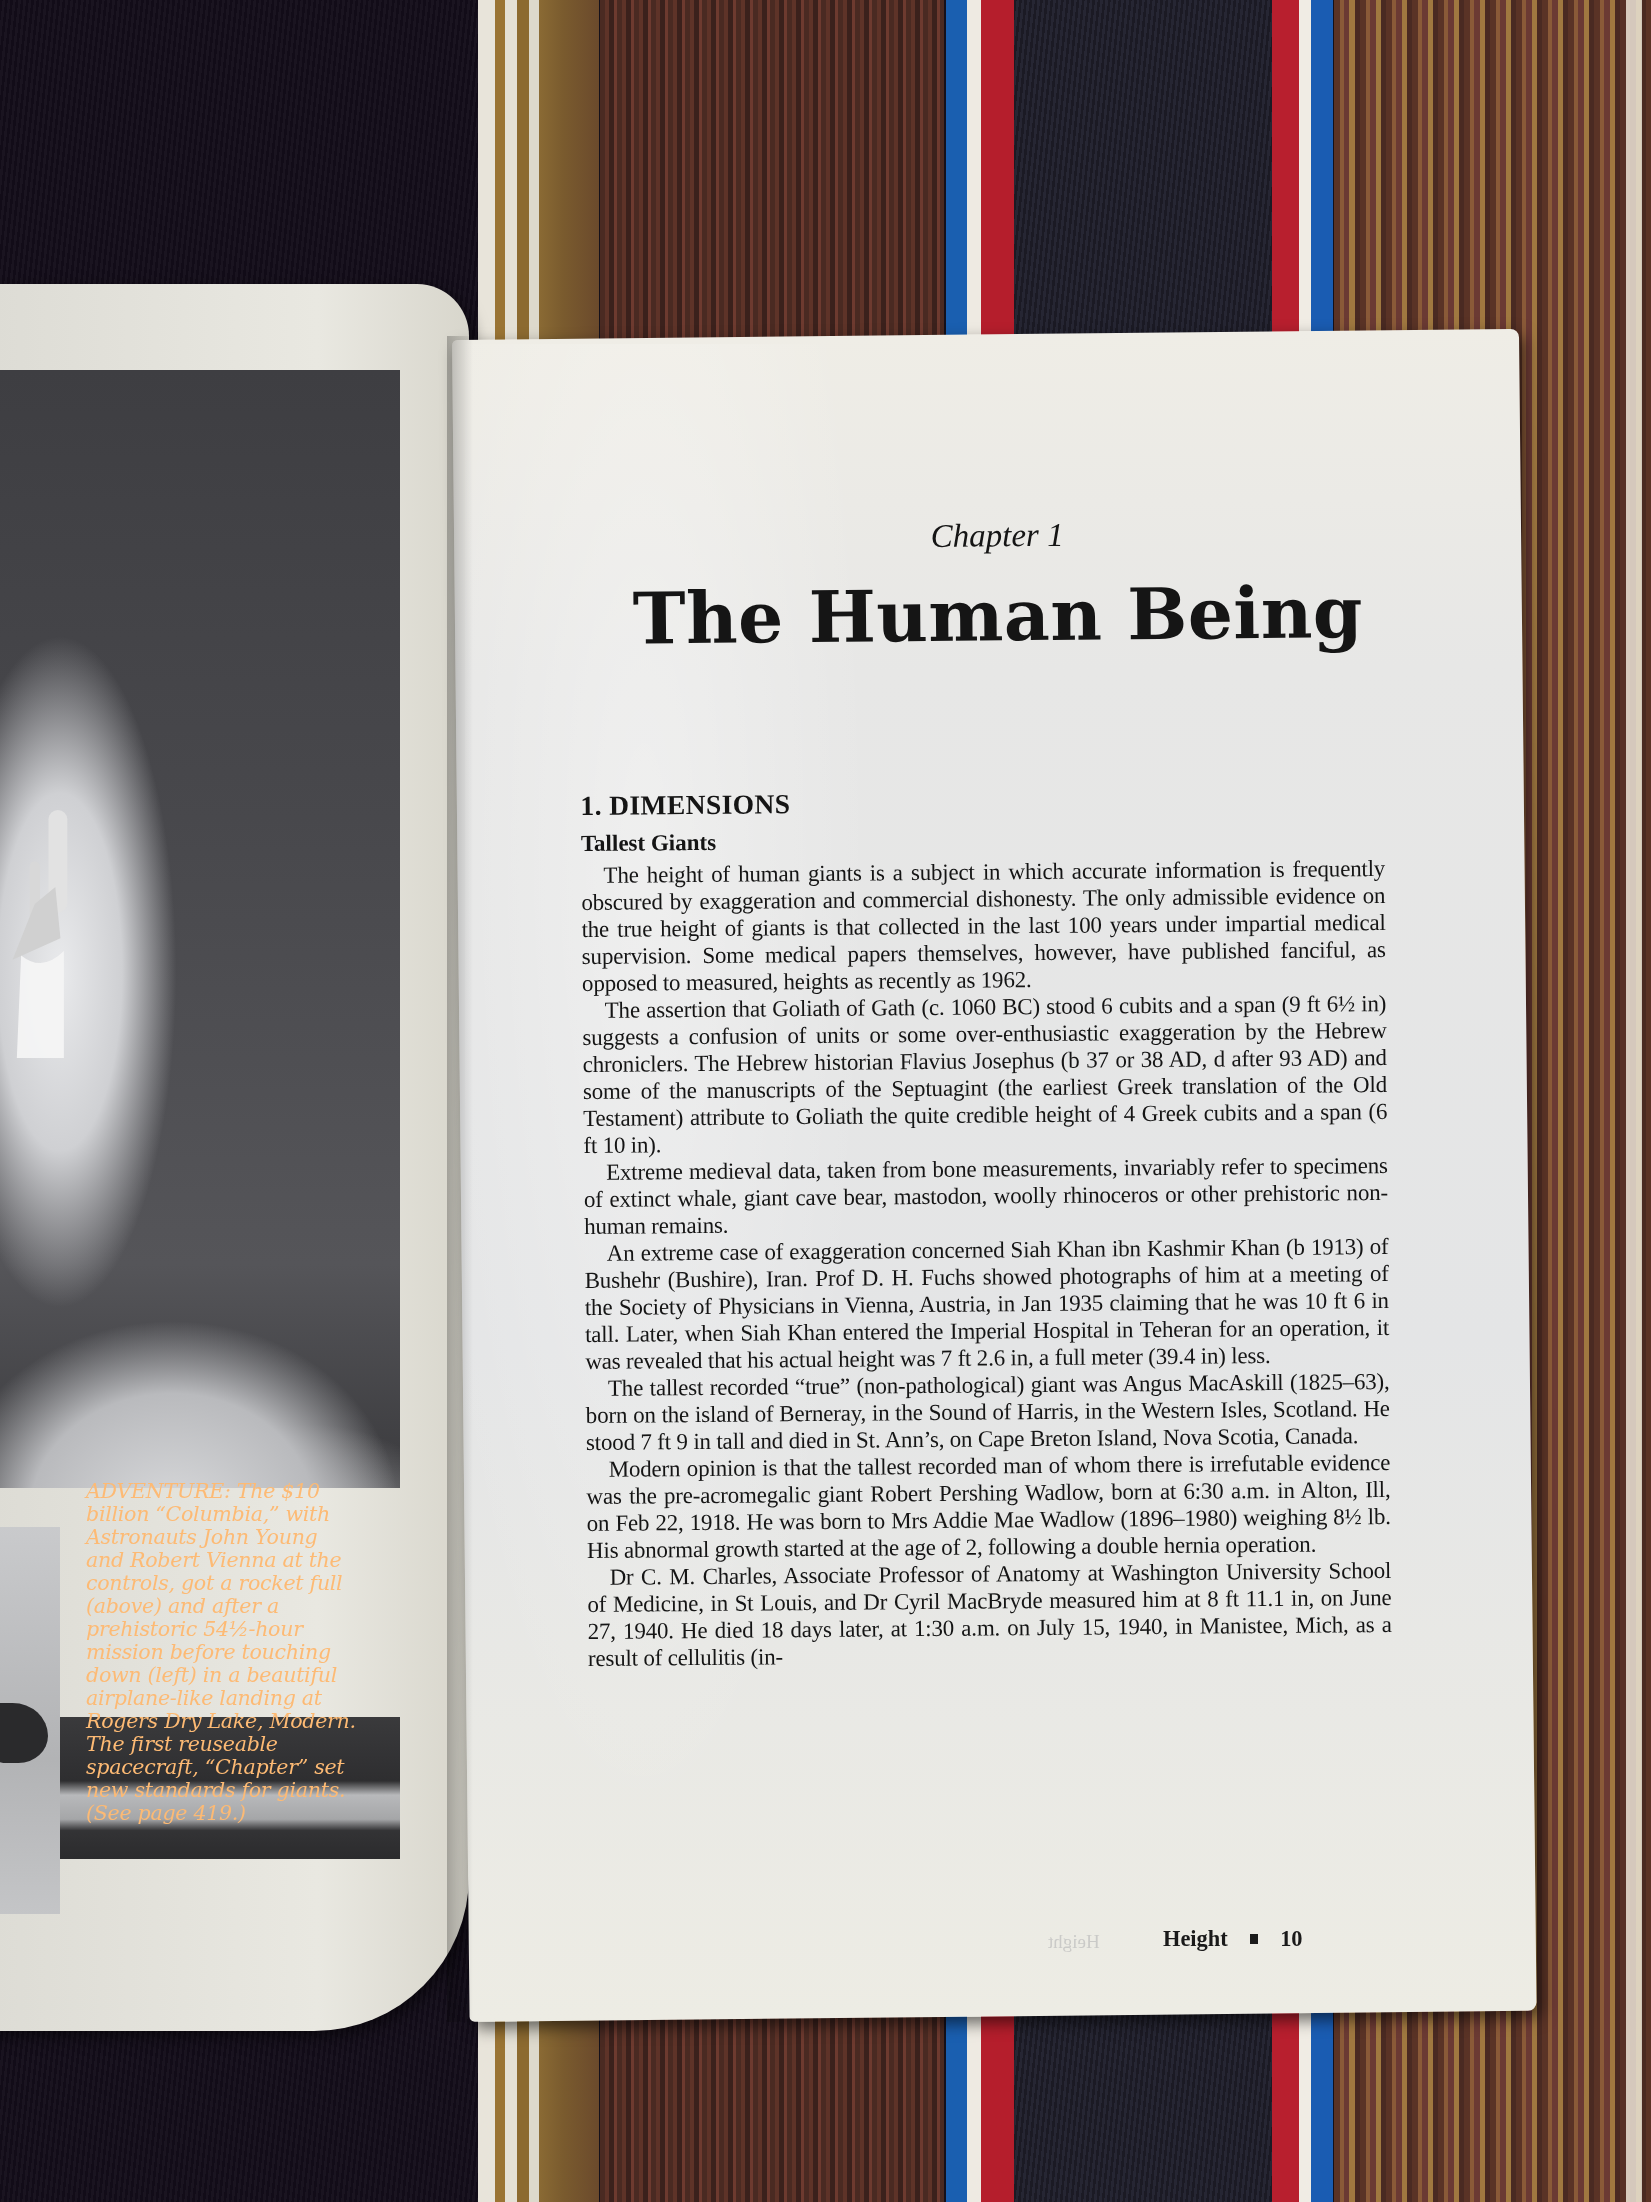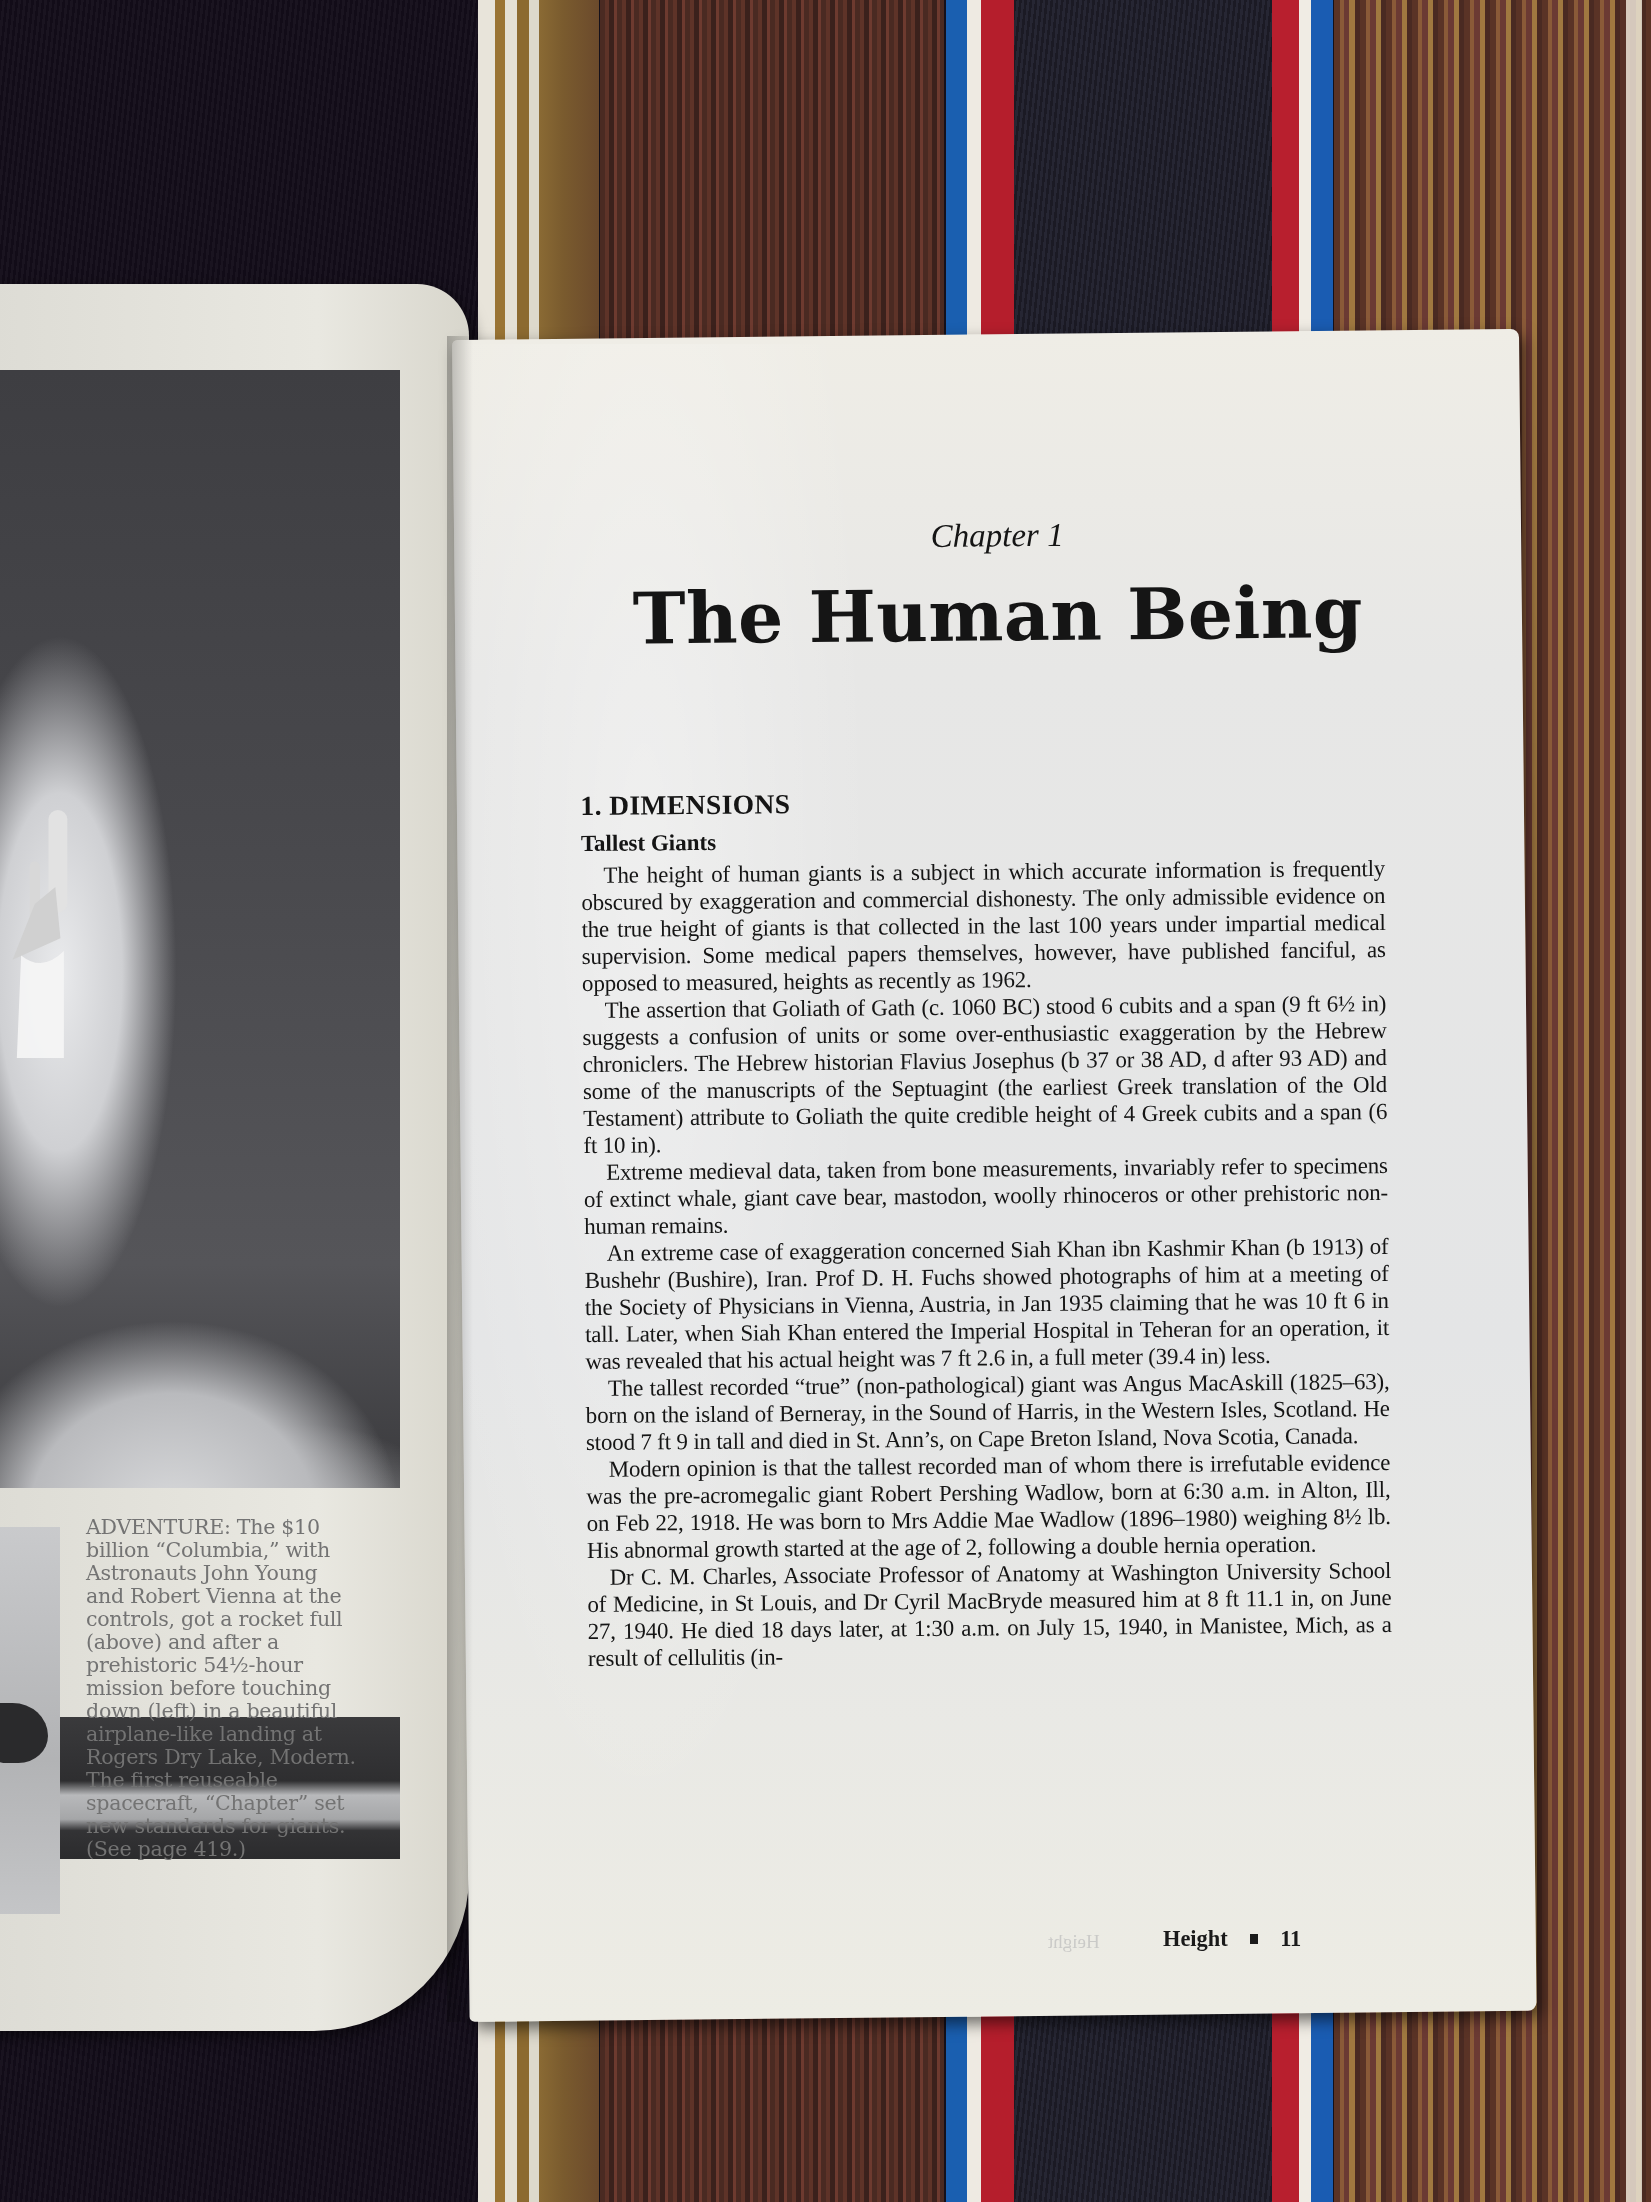--- a/index.html
+++ b/index.html
@@ -73,23 +73,23 @@
   }
   .photo-small {
     position: absolute; left: 0; top: 1527px; width: 60px; height: 387px;
     background: linear-gradient(180deg,#c9cacc,#b2b3b5 60%,#c4c5c7);
   }
   .photo-small .craft {
     position: absolute; left: -17px; top: 176px; width: 65px; height: 60px;
     background: #2a2a2c; border-radius: 30% 60% 50% 40%;
   }
   .caption {
-    position: absolute; left: 86px; top: 1516px; width: 310px;
-    font-size: 20.6px; line-height: 23px; color: #737373;
-    font-family: "DejaVu Serif", serif; letter-spacing: -0.3px;
+    position: absolute; left: 86px; top: 1480px; width: 310px;
+    font-size: 20.6px; line-height: 23px; color: #fdba74;
+    font-family: "DejaVu Serif", serif; letter-spacing: -0.3px; font-style: italic;
   }
 
   
   .text-col {
     position: absolute; left: 578px; top: 521px; width: 804px;
     color: #151515;
     transform: rotate(-0.5deg);
     transform-origin: top left;
   }
   .chapter-label {
@@ -194,16 +194,16 @@
       <p>The tallest recorded “true” (non-pathological) giant was Angus MacAskill (1825–63), born on the island of Berneray, in the Sound of Harris, in the Western Isles, Scotland. He stood 7 ft 9 in tall and died in St. Ann’s, on Cape Breton Island, Nova Scotia, Canada.</p>
       <p>Modern opinion is that the tallest recorded man of whom there is irrefutable evidence was the pre-acromegalic giant Robert Pershing Wadlow, born at 6:30 a.m. in Alton, Ill, on Feb 22, 1918. He was born to Mrs Addie Mae Wadlow (1896–1980) weighing 8½ lb. His abnormal growth started at the age of 2, following a double hernia operation.</p>
       <p>Dr C. M. Charles, Associate Professor of Anatomy at Washington University School of Medicine, in St Louis, and Dr Cyril MacBryde measured him at 8 ft 11.1 in, on June 27, 1940. He died 18 days later, at 1:30 a.m. on July 15, 1940, in Manistee, Mich, as a result of cellulitis (in-</p>
     </div>
   </div>
 
   <div class="ghost">Height</div>
   <div class="footer">
     <span>Height</span>
     <span class="bullet"></span>
-    <span>11</span>
+    <span>10</span>
   </div>
 </div>
 
 
 </body></html>

